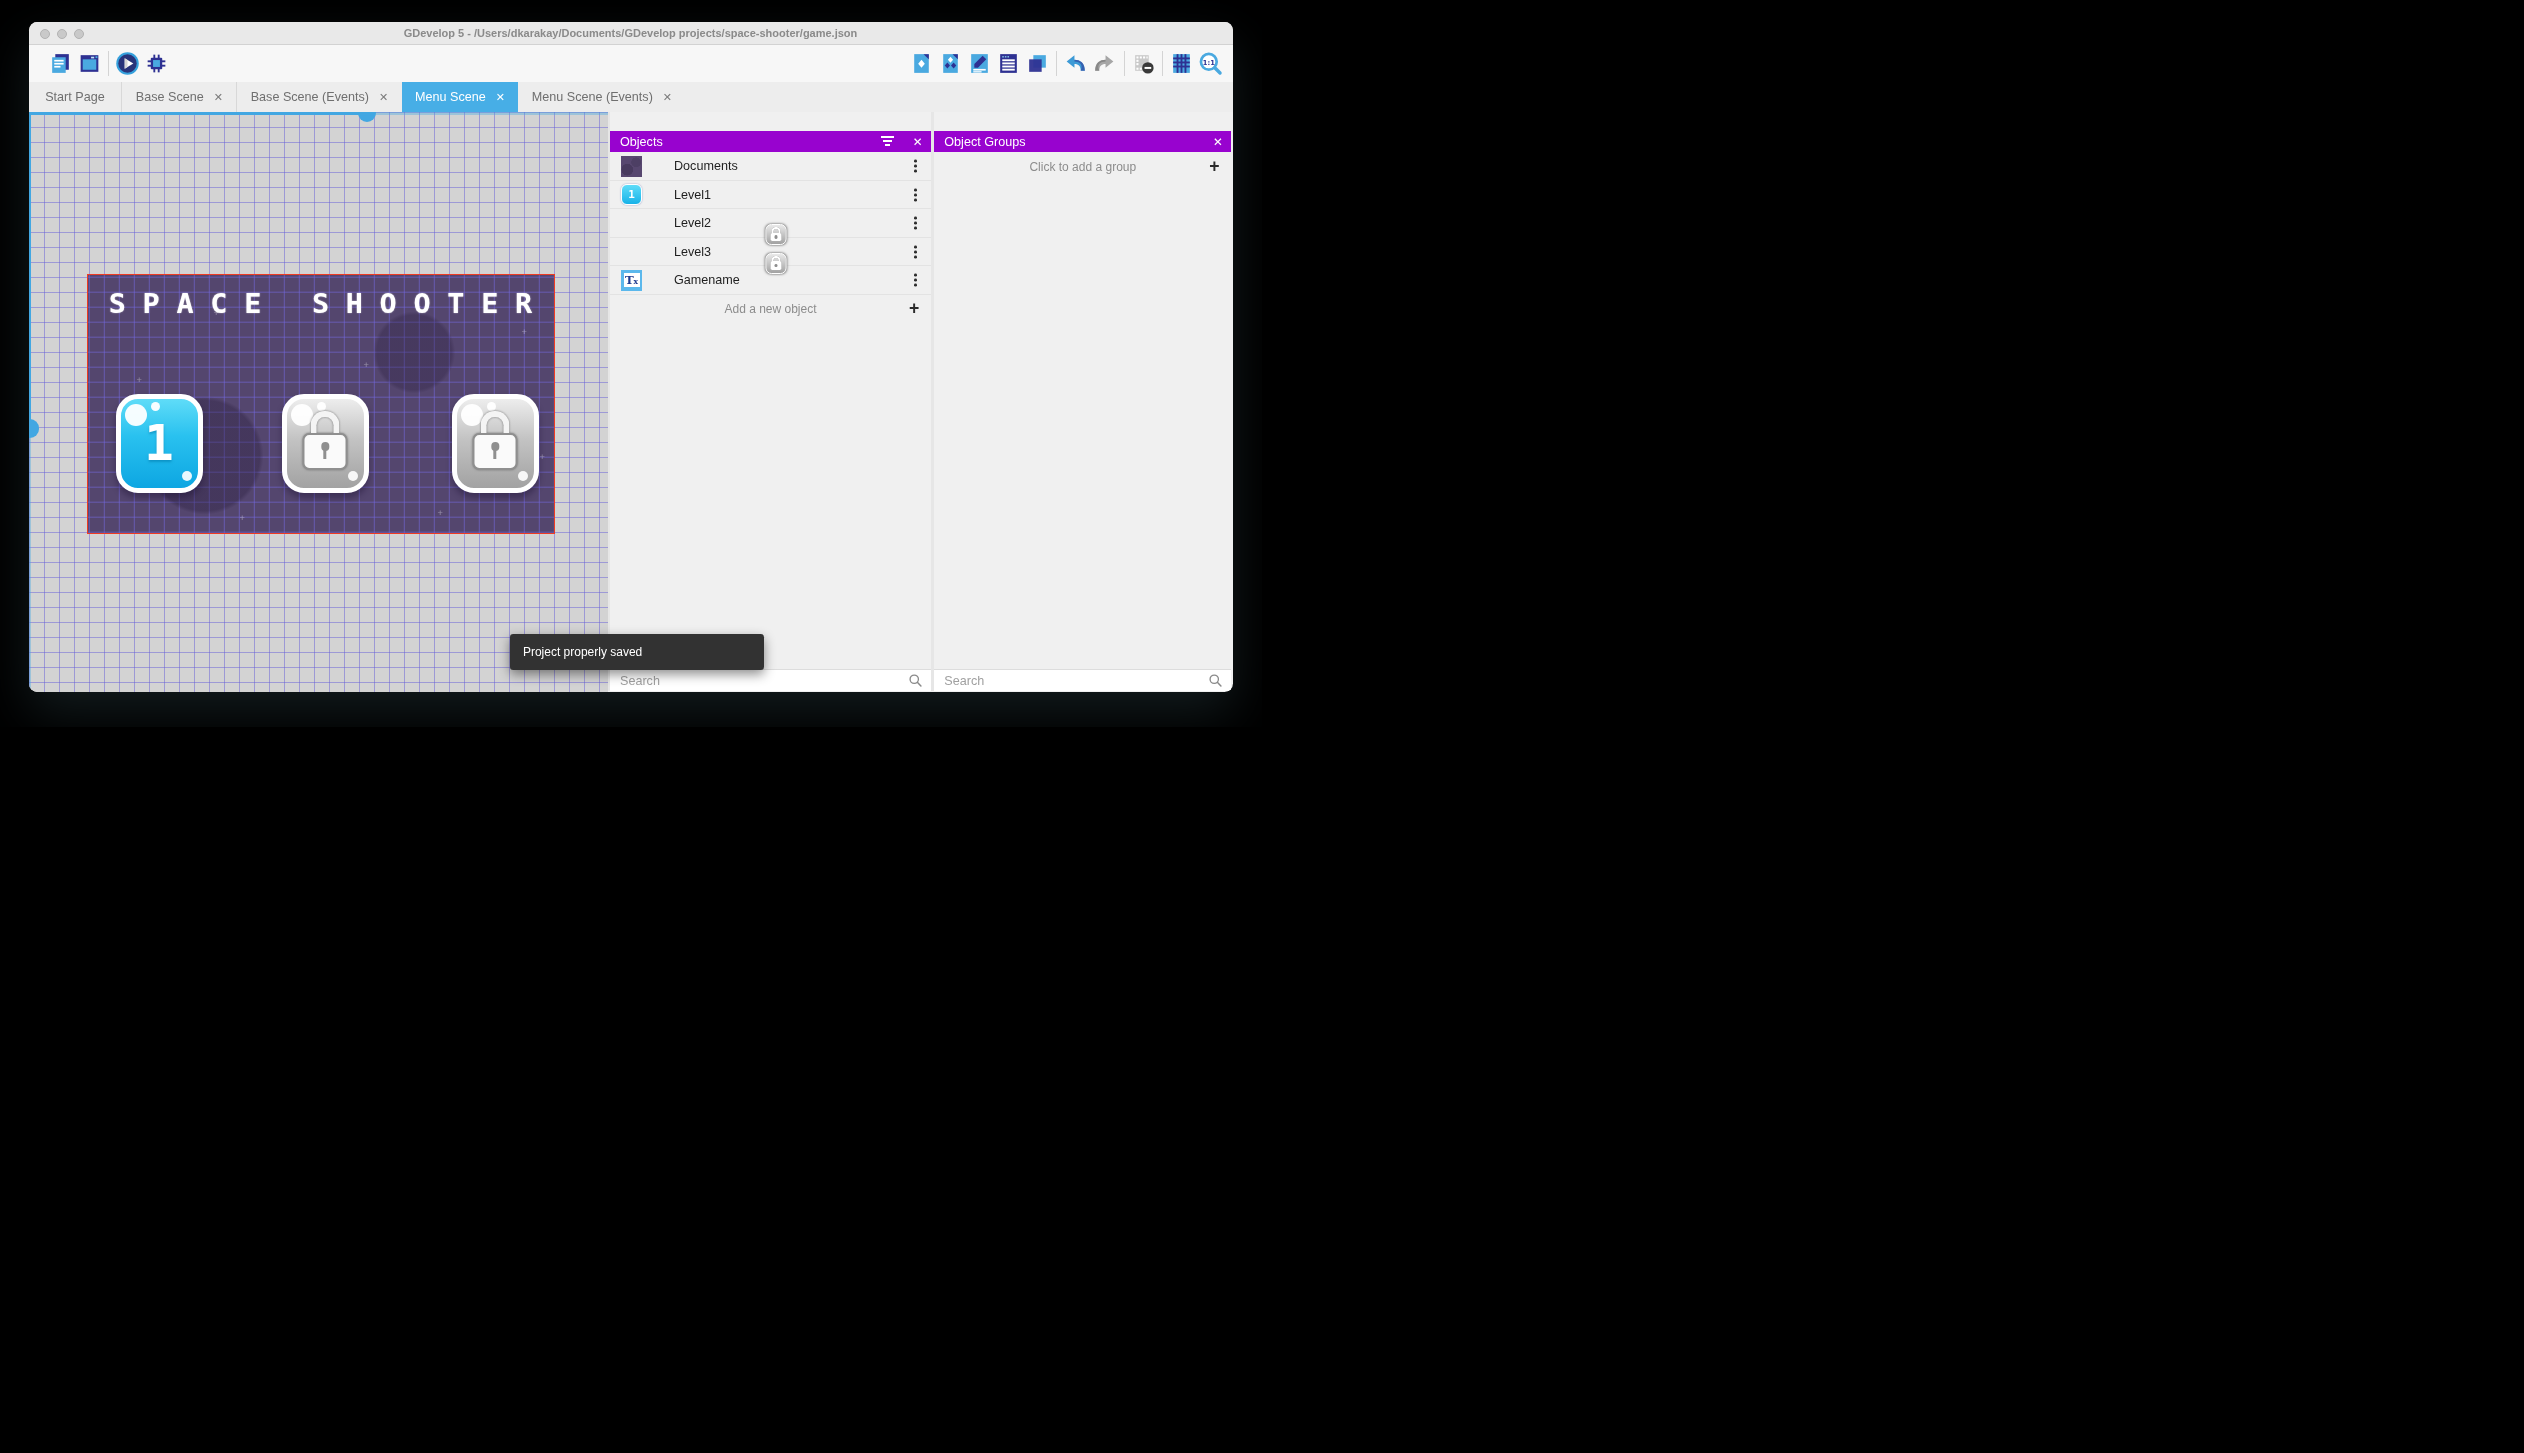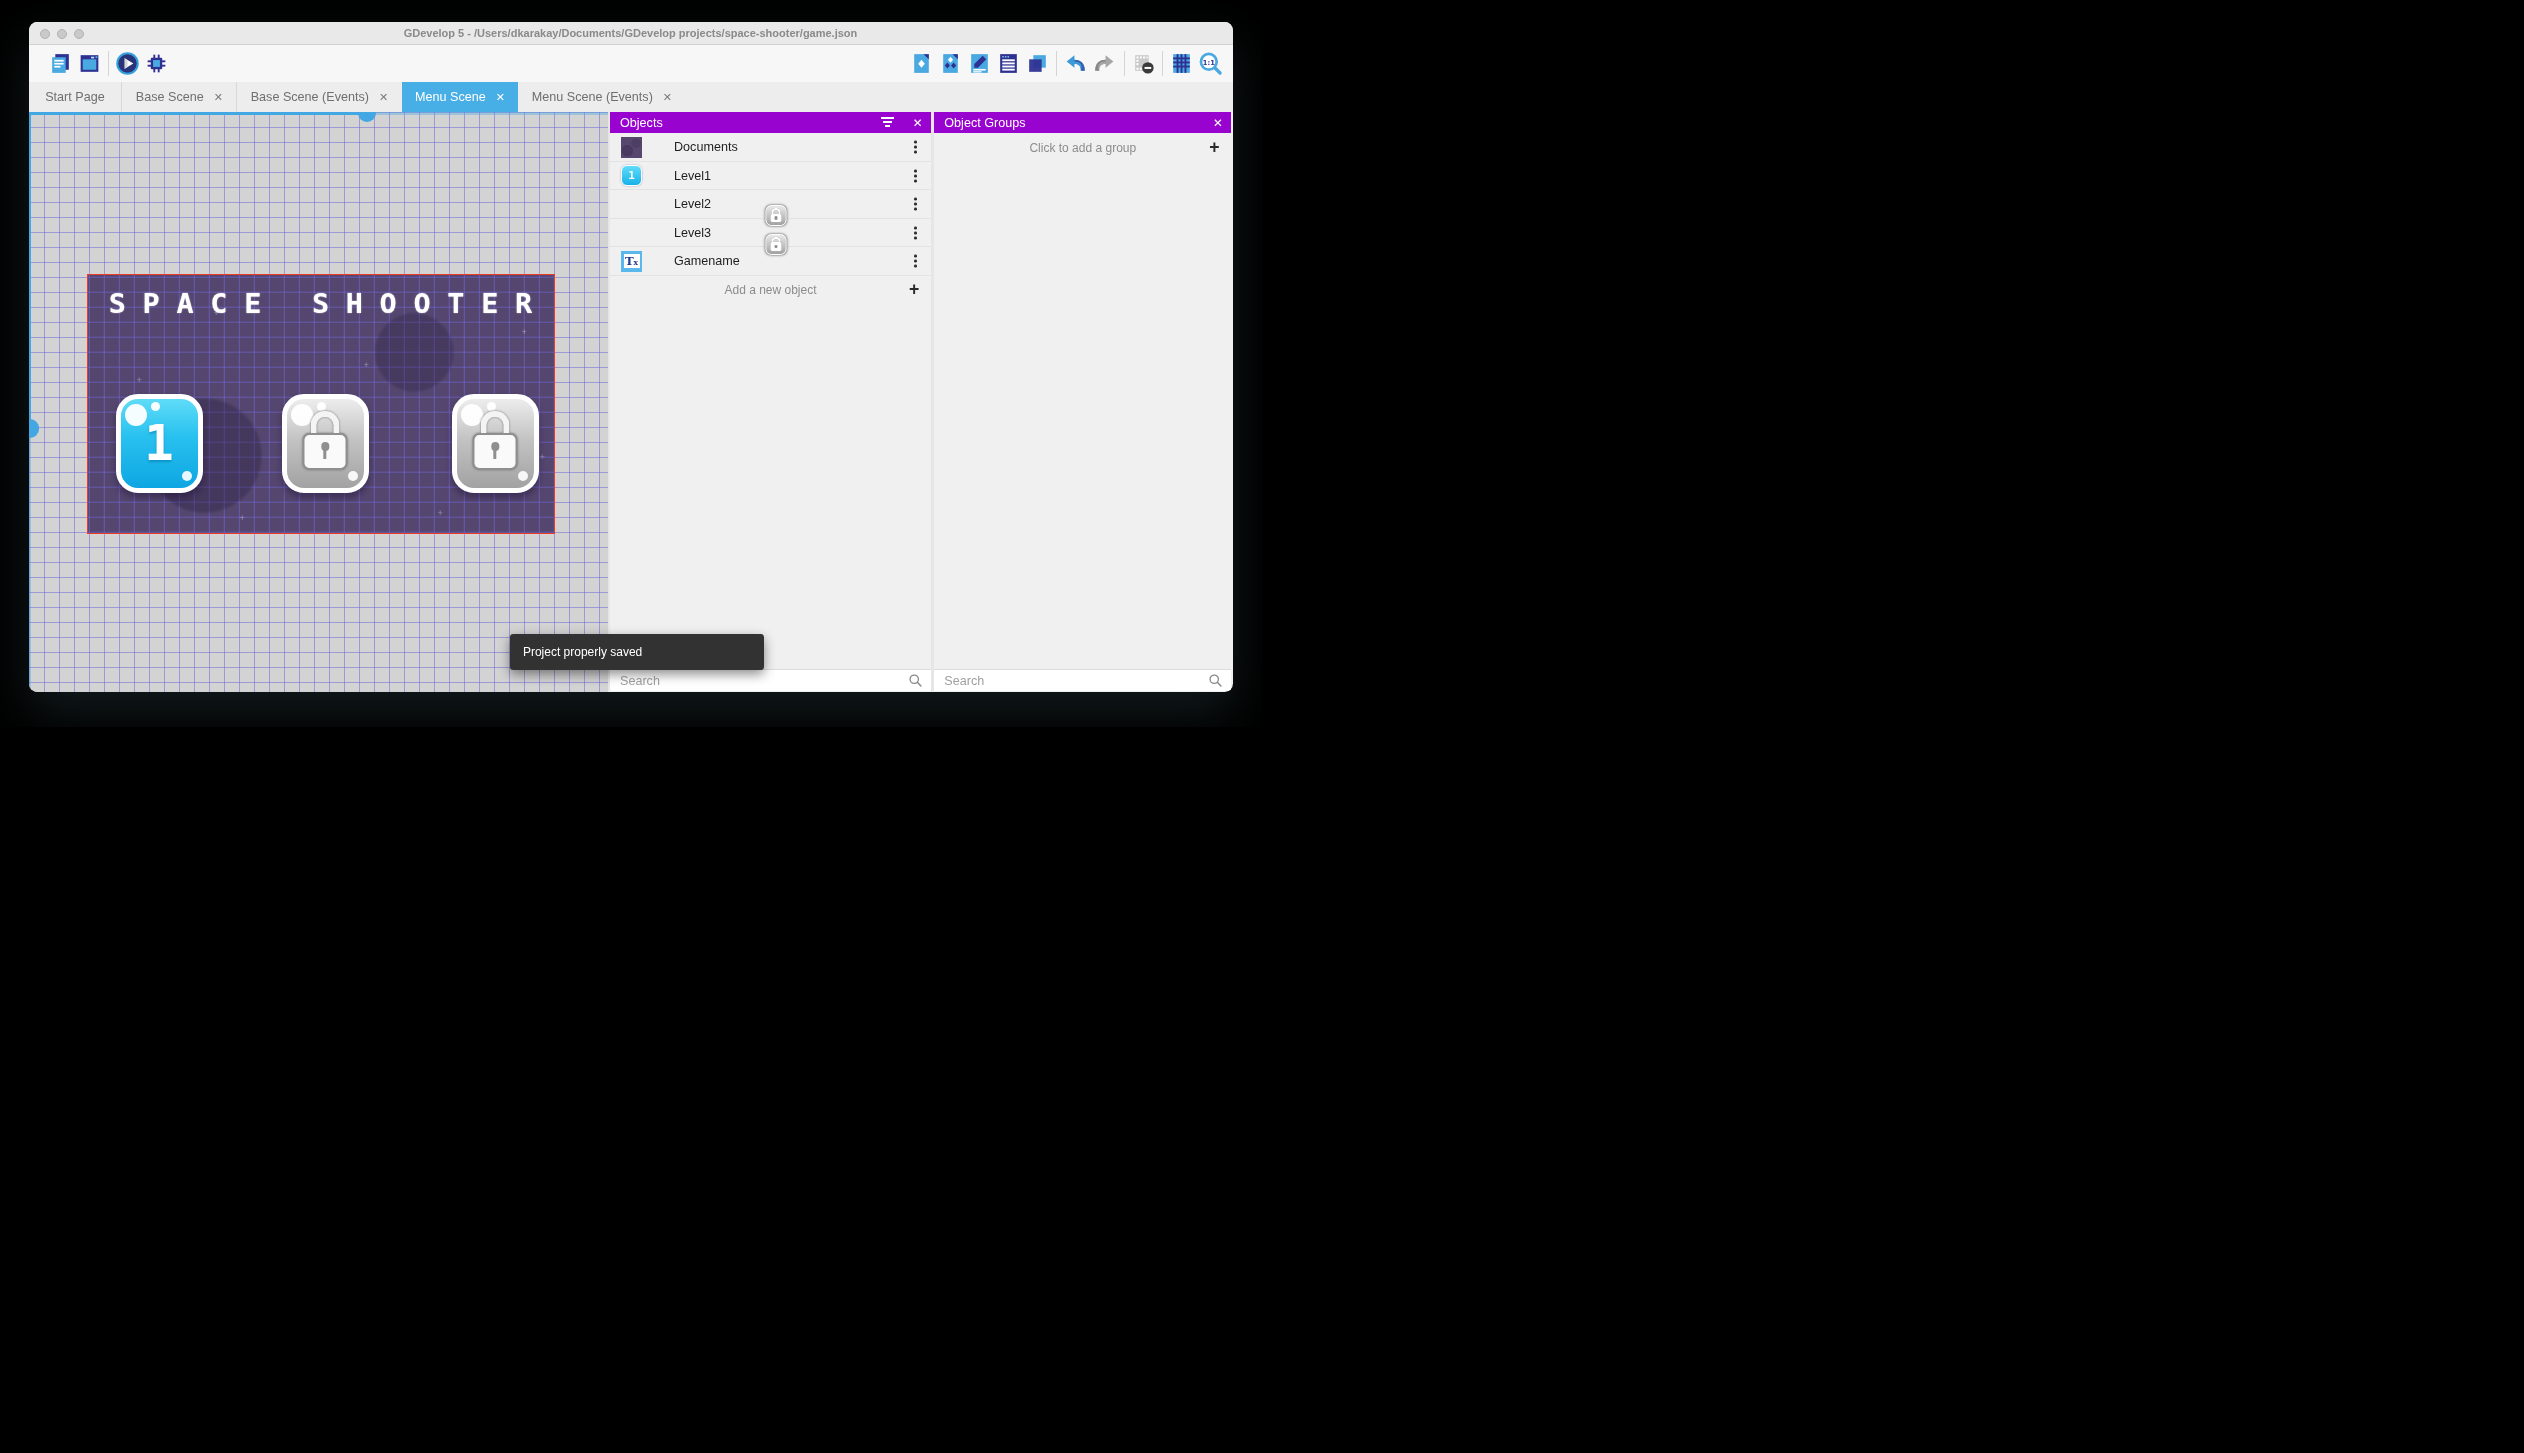--- a/index.html
+++ b/index.html
@@ -101,21 +101,21 @@
 
   .coord-badge { position:absolute; left:0; bottom:0; width:55px; height:19px; z-index:6;
                  background:rgba(47,47,52,.85); color:#fff; font-size:16px; font-weight:bold;
                  display:flex; align-items:center; justify-content:center; border-top-right-radius:2.5px; }
 
   
   .panel { display:flex; flex-direction:column; background:#f0f0f0; }
   .panel.objects { width:321px; }
   .panel.groups { width:297px; }
   .panel-header { height:21px; background:#9803cf; color:#fff; display:flex; align-items:center;
-                  padding:0 10px; position:relative; flex:none; }
+                  padding:0 10px; position:relative; flex:none;margin-top:19px; }
   .panel-title { font-size:12.6px; }
   .filter-icon { position:absolute; right:37px; top:4.2px; width:13.4px; height:11.7px; cursor:pointer; }
   .filter-icon i { display:block; background:#fff; height:2.1px; margin:0 auto 2.1px; }
   .filter-icon i:nth-child(1){ width:13.4px; } .filter-icon i:nth-child(2){ width:9.2px; } .filter-icon i:nth-child(3){ width:5px; }
   .panel-x { position:absolute; right:8.4px; top:0; height:21px; display:flex; align-items:center;
              font-size:11.7px; color:#fff; cursor:pointer; }
 
   .obj-row { height:28.5px; display:flex; align-items:center; border-bottom:0.8px solid #e3e3e3;
              padding-left:11px; position:relative; cursor:pointer; flex:none; }
   .obj-label { margin-left:32px; font-size:12.6px; color:#1f1f1f; }

